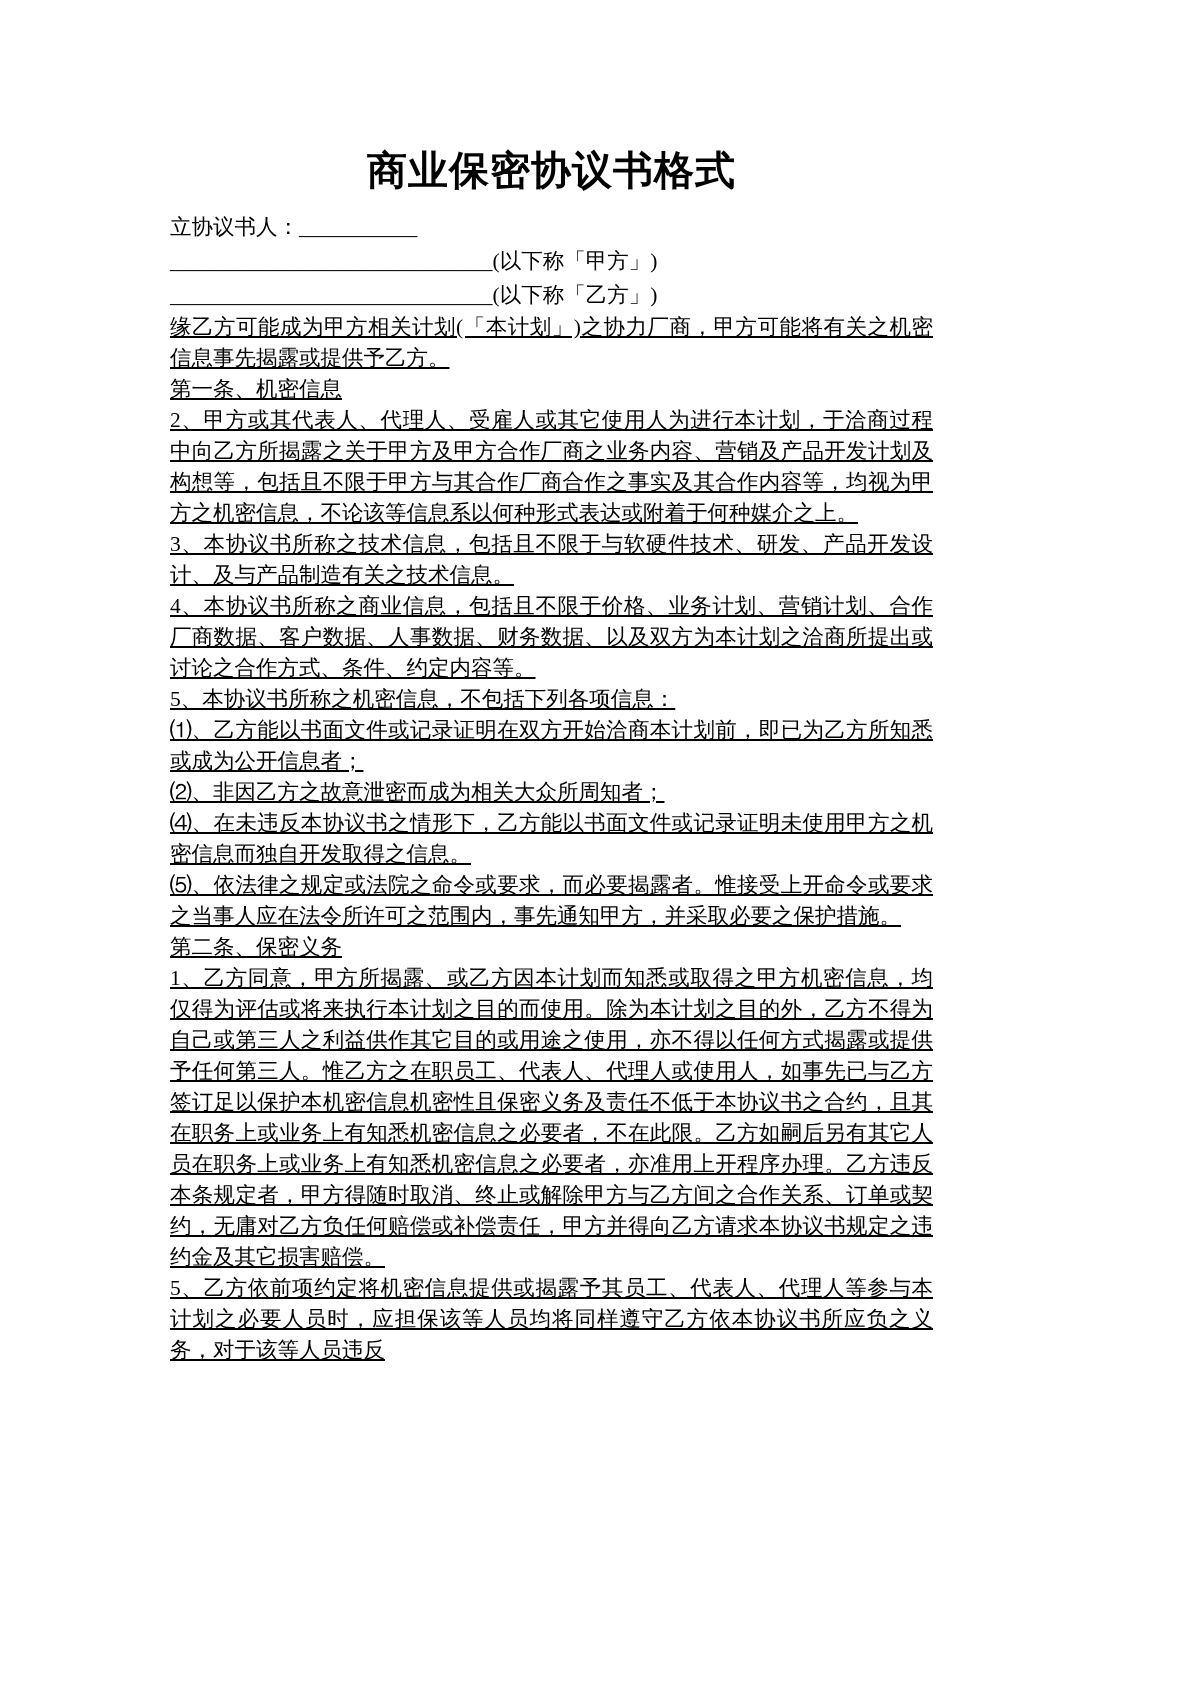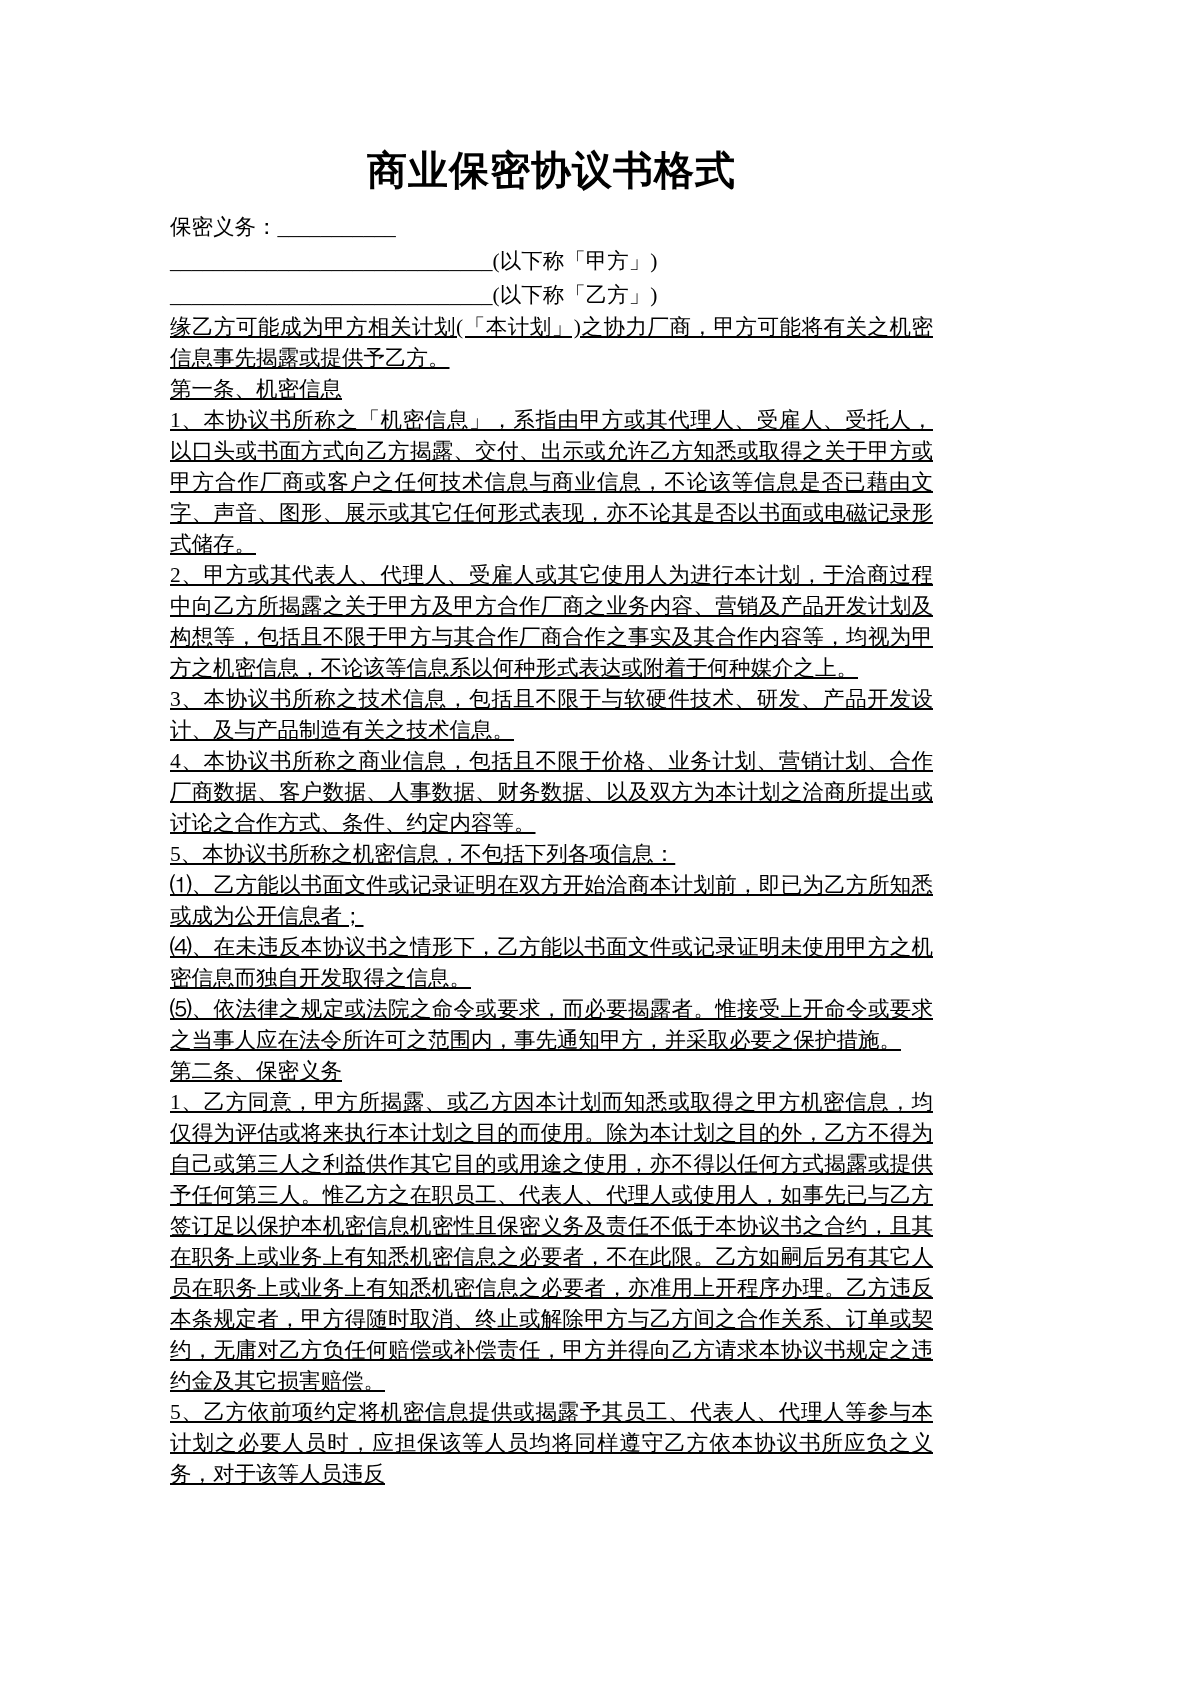--- a/index.html
+++ b/index.html
@@ -48,34 +48,34 @@
   }
 </style>
 </head>
 <body>
 
 <div class="page">
 
   <h1 class="doc-title">商业保密协议书格式</h1>
 
   <div class="preamble">
-    <p><span>保密义务：</span><span class="blank-line">___________</span></p>
+    <p><span>立协议书人：</span><span class="blank-line">___________</span></p>
     <p><span class="blank-line">______________________________</span><span>(以下称「甲方」)</span></p>
     <p><span class="blank-line">______________________________</span><span>(以下称「乙方」)</span></p>
   </div>
 
   <div class="doc-body">
     <p>缘乙方可能成为甲方相关计划(「本计划」)之协力厂商，甲方可能将有关之机密信息事先揭露或提供予乙方。</p>
     <p>第一条、机密信息</p>
-    <p>1、本协议书所称之「机密信息」，系指由甲方或其代理人、受雇人、受托人，以口头或书面方式向乙方揭露、交付、出示或允许乙方知悉或取得之关于甲方或甲方合作厂商或客户之任何技术信息与商业信息，不论该等信息是否已藉由文字、声音、图形、展示或其它任何形式表现，亦不论其是否以书面或电磁记录形式储存。</p>
     <p>2、甲方或其代表人、代理人、受雇人或其它使用人为进行本计划，于洽商过程中向乙方所揭露之关于甲方及甲方合作厂商之业务内容、营销及产品开发计划及构想等，包括且不限于甲方与其合作厂商合作之事实及其合作内容等，均视为甲方之机密信息，不论该等信息系以何种形式表达或附着于何种媒介之上。</p>
     <p>3、本协议书所称之技术信息，包括且不限于与软硬件技术、研发、产品开发设计、及与产品制造有关之技术信息。</p>
     <p>4、本协议书所称之商业信息，包括且不限于价格、业务计划、营销计划、合作厂商数据、客户数据、人事数据、财务数据、以及双方为本计划之洽商所提出或讨论之合作方式、条件、约定内容等。</p>
     <p>5、本协议书所称之机密信息，不包括下列各项信息：</p>
     <p>⑴、乙方能以书面文件或记录证明在双方开始洽商本计划前，即已为乙方所知悉或成为公开信息者；</p>
+    <p>⑵、非因乙方之故意泄密而成为相关大众所周知者；</p>
     <p>⑷、在未违反本协议书之情形下，乙方能以书面文件或记录证明未使用甲方之机密信息而独自开发取得之信息。</p>
     <p>⑸、依法律之规定或法院之命令或要求，而必要揭露者。惟接受上开命令或要求之当事人应在法令所许可之范围内，事先通知甲方，并采取必要之保护措施。</p>
     <p>第二条、保密义务</p>
     <p>1、乙方同意，甲方所揭露、或乙方因本计划而知悉或取得之甲方机密信息，均仅得为评估或将来执行本计划之目的而使用。除为本计划之目的外，乙方不得为自己或第三人之利益供作其它目的或用途之使用，亦不得以任何方式揭露或提供予任何第三人。惟乙方之在职员工、代表人、代理人或使用人，如事先已与乙方签订足以保护本机密信息机密性且保密义务及责任不低于本协议书之合约，且其在职务上或业务上有知悉机密信息之必要者，不在此限。乙方如嗣后另有其它人员在职务上或业务上有知悉机密信息之必要者，亦准用上开程序办理。乙方违反本条规定者，甲方得随时取消、终止或解除甲方与乙方间之合作关系、订单或契约，无庸对乙方负任何赔偿或补偿责任，甲方并得向乙方请求本协议书规定之违约金及其它损害赔偿。</p>
     <p>5、乙方依前项约定将机密信息提供或揭露予其员工、代表人、代理人等参与本计划之必要人员时，应担保该等人员均将同样遵守乙方依本协议书所应负之义务，对于该等人员违反</p>
   </div>
 
 </div>
 
 </body></html>

